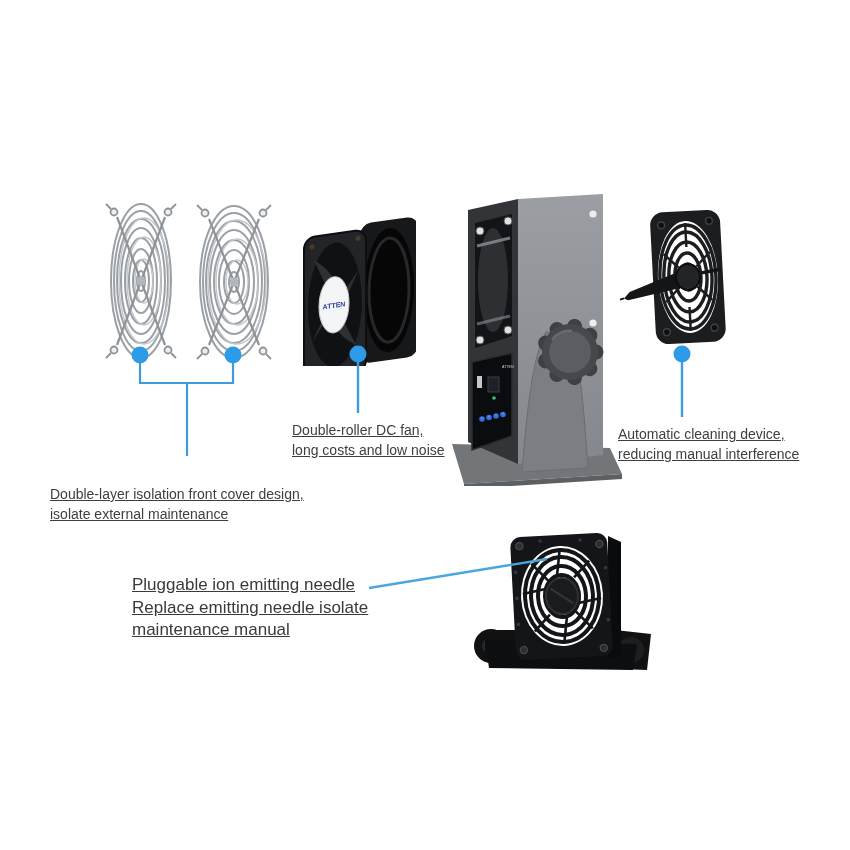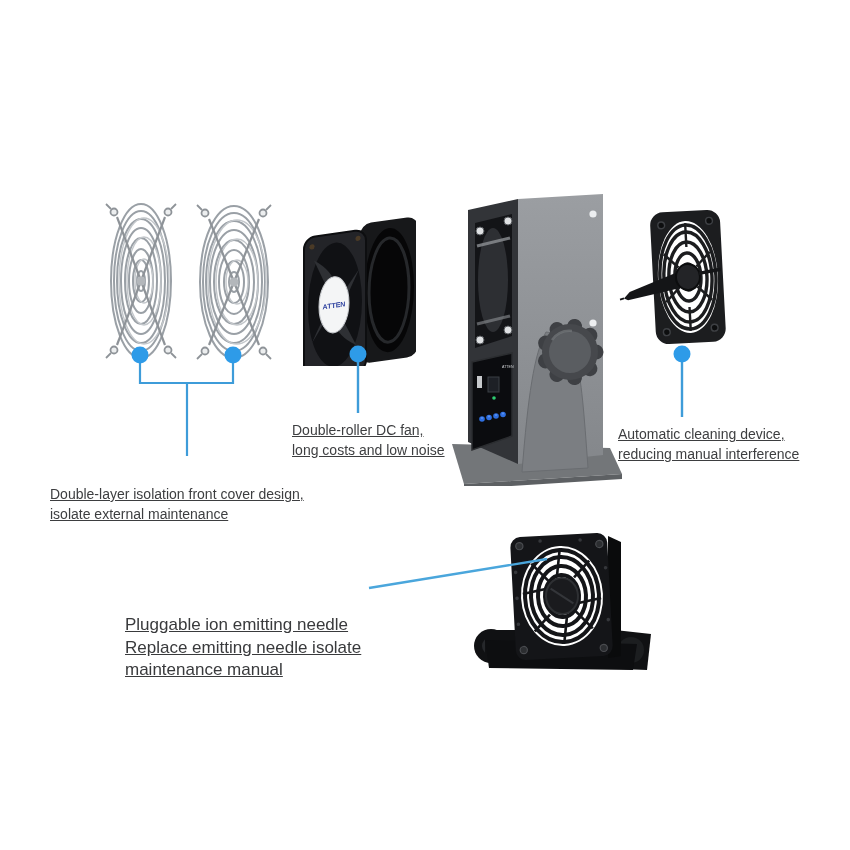--- a/index.html
+++ b/index.html
@@ -301,19 +301,19 @@
   <div class="callout" style="left:292px;top:421px;">
     <div>Double-roller DC fan,</div>
     <div>long costs and low noise</div>
   </div>
 
   <div class="callout" style="left:618px;top:425px;">
     <div>Automatic cleaning device,</div>
     <div>reducing manual interference</div>
   </div>
 
-  <div class="callout large" style="left:125px;top:574px;margin-top:40px;">
+  <div class="callout large" style="left:132px;top:574px;">
     <div>Pluggable ion emitting needle</div>
     <div>Replace emitting needle isolate</div>
     <div>maintenance manual</div>
   </div>
 
 </div>
 
 </body></html>

